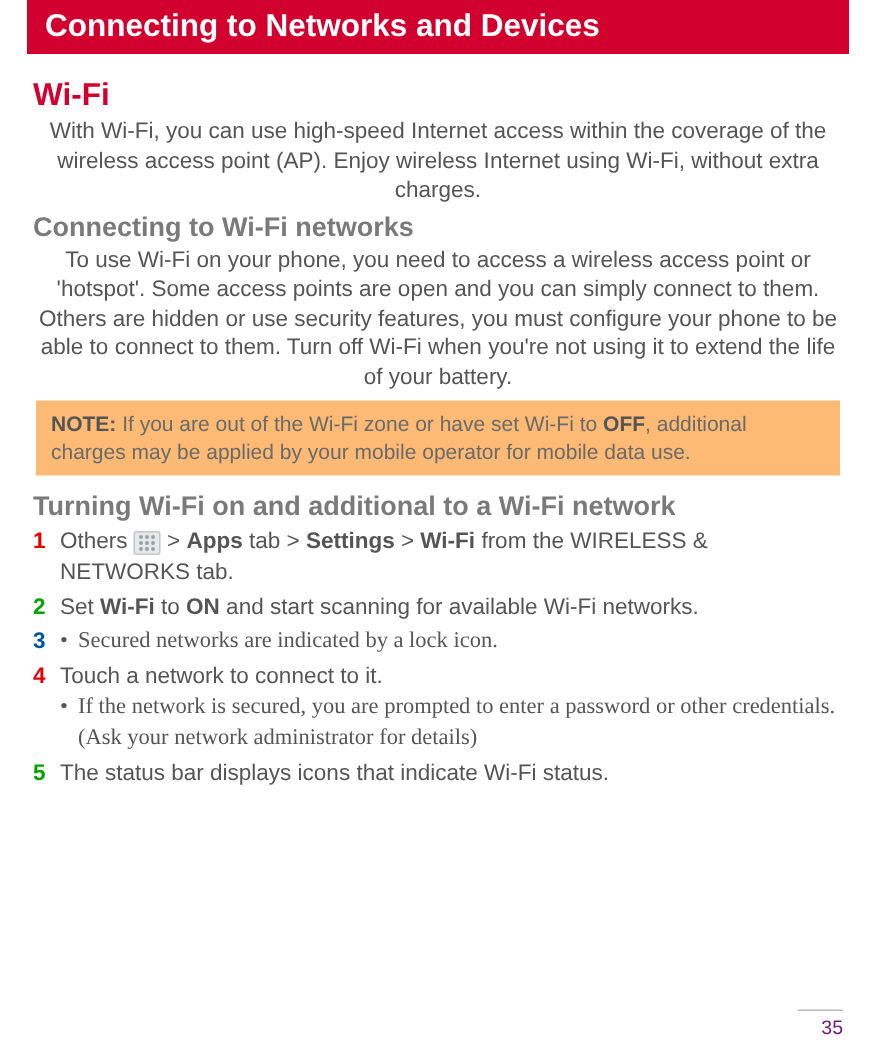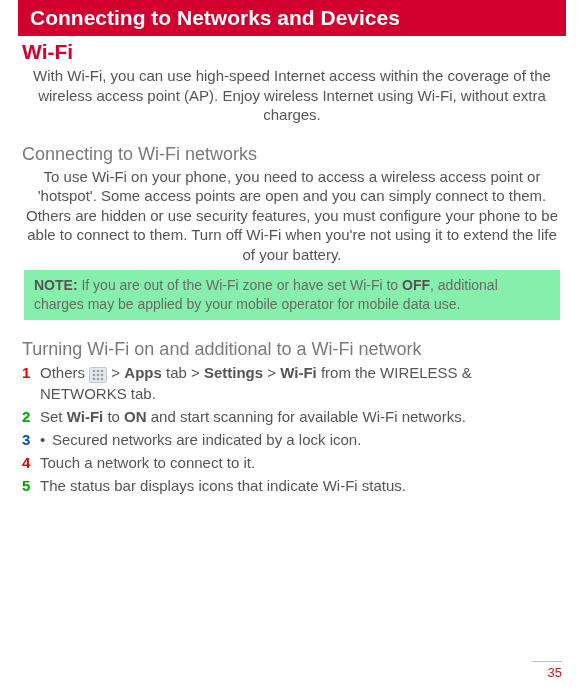--- a/index.html
+++ b/index.html
@@ -7,48 +7,48 @@
   body { position: relative; }
   .page { width: 580px; height: 700px; padding: 0 18px 0 22px; }
   .header-bar {
     background: #d2002e;
     color: #fff;
     font-size: 21px;
     font-weight: 600;
     padding: 6px 12px 6px 12px;
     margin-left: -4px;
     margin-right: -4px;
-    margin-bottom: 4px;
+    margin-bottom: 16px;
     font-stretch: condensed;
   }
   .title-red {
     color: #d2002e;
     font-size: 21px;
     font-weight: 600;
     font-stretch: condensed;
     margin-bottom: 2px;
   }
   .sub-gray {
     color: #7a7a7a;
     font-size: 18px;
-    font-weight: 400;
+    font-weight: 700;
     font-stretch: condensed;
     margin-bottom: 2px;
-    margin-top: 19px;
+    margin-top: 4px;
   }
   .body-text {
     color: #555;
     font-size: 15px;
     line-height: 1.3;
     font-stretch: condensed;
     margin-bottom: 4px;
     text-align: center;
   }
   .note-box {
-    background: #86efac;
+    background: #fdba74;
     color: #6a6a6a;
     font-size: 14px;
     padding: 6px 10px;
     margin: 6px 2px 10px 2px;
     line-height: 1.35;
     font-stretch: condensed;
   }
   .note-box b { color: #555; font-weight: 700; }
   ol.steps { list-style: none; margin: 2px 0; }
   ol.steps li {
@@ -69,20 +69,21 @@
   }
   .n1 { color: #e60000; }
   .n2 { color: #00a300; }
   .n3 { color: #0054a8; }
   .n4 { color: #e60000; }
   .n5 { color: #00a300; }
   .sub-bullet {
     display: block;
     padding-left: 12px;
     position: relative;
+    font-family: Liberation Serif, serif;
   }
   .sub-bullet::before {
     content: "•";
     position: absolute;
     left: 0;
     top: 0;
   }
   .inline-icon {
     display: inline-flex;
     width: 18px;
@@ -90,23 +91,23 @@
     background: #e6e9ea;
     border: 1px solid #c3c7c9;
     border-radius: 2px;
     vertical-align: -3px;
     align-items: center;
     justify-content: center;
   }
   .inline-icon svg { display: block; }
   .page-num {
     position: absolute;
-    bottom: 20px;
+    bottom: 8px;
     right: 18px;
-    color: #b91c1c;
+    color: #701a75;
     font-size: 13px;
     border-top: 1px solid #bbb;
     padding-top: 3px;
     width: 30px;
     text-align: right;
     font-stretch: condensed;
   }
 </style>
 </head>
 <body>
@@ -149,20 +150,21 @@
       <span class="num n2">2</span>
       <span>Set </span><b>Wi-Fi</b><span> to </span><b>ON</b><span> and start scanning for available Wi-Fi networks.</span>
     </li>
     <li>
       <span class="num n3">3</span>
       <span class="sub-bullet">Secured networks are indicated by a lock icon.</span>
     </li>
     <li>
       <span class="num n4">4</span>
       <span>Touch a network to connect to it.</span>
+      <span class="sub-bullet">If the network is secured, you are prompted to enter a password or other credentials. (Ask your network administrator for details)</span>
     </li>
     <li>
       <span class="num n5">5</span>
       <span>The status bar displays icons that indicate Wi-Fi status.</span>
     </li>
   </ol>
 </div>
 
 <div class="page-num">35</div>
 

